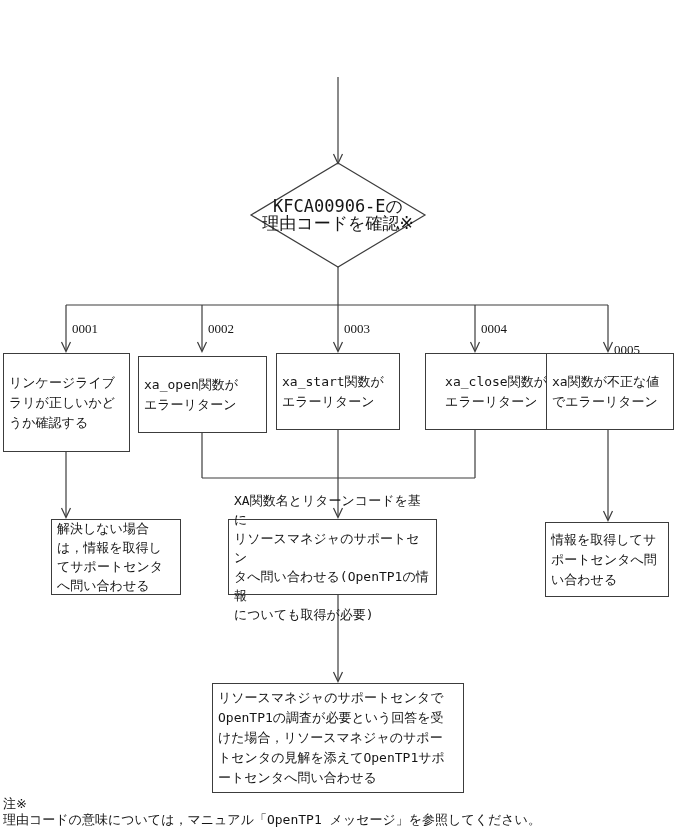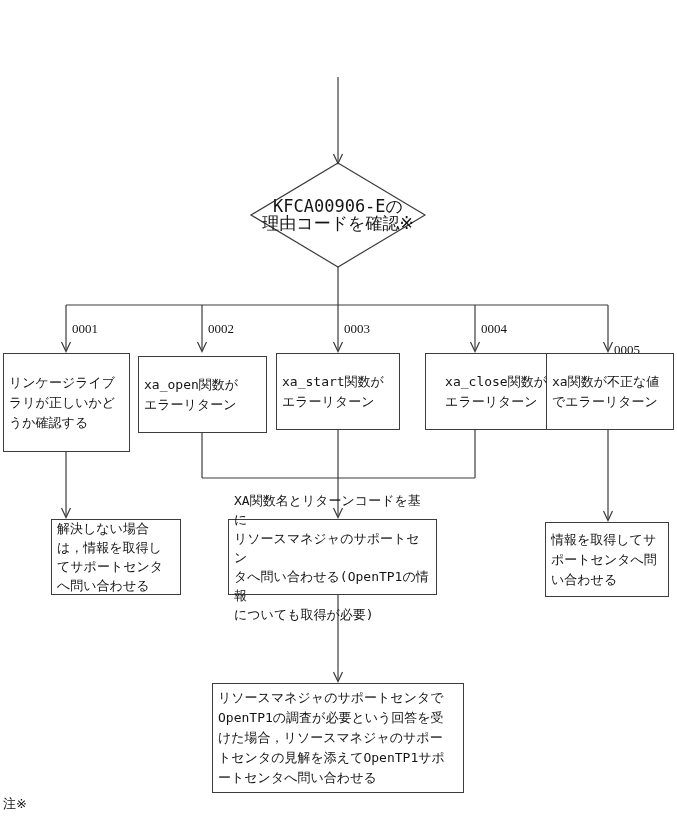--- a/index.html
+++ b/index.html
@@ -148,15 +148,16 @@
   <div class="node" style="left:212px;top:683px;width:252px;height:110px;">
     <div class="txt">リソースマネジャのサポートセンタで
 OpenTP1の調査が必要という回答を受
 けた場合，リソースマネジャのサポー
 トセンタの見解を添えてOpenTP1サポ
 ートセンタへ問い合わせる</div>
   </div>
 
   <div class="note">
     <div>注※</div>
+    <div>理由コードの意味については，マニュアル「OpenTP1 メッセージ」を参照してください。</div>
   </div>
 
 </div>
 
 </body></html>

